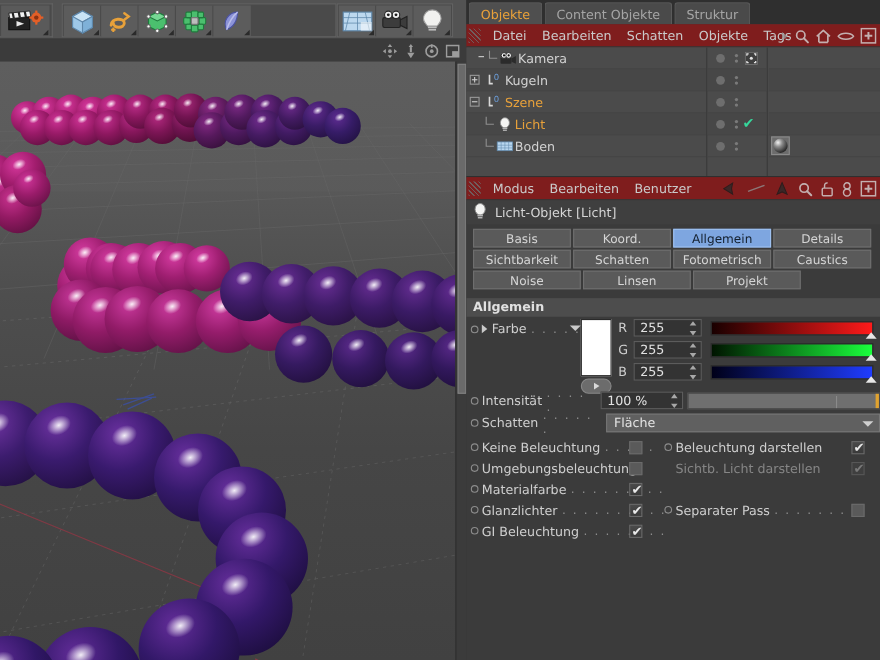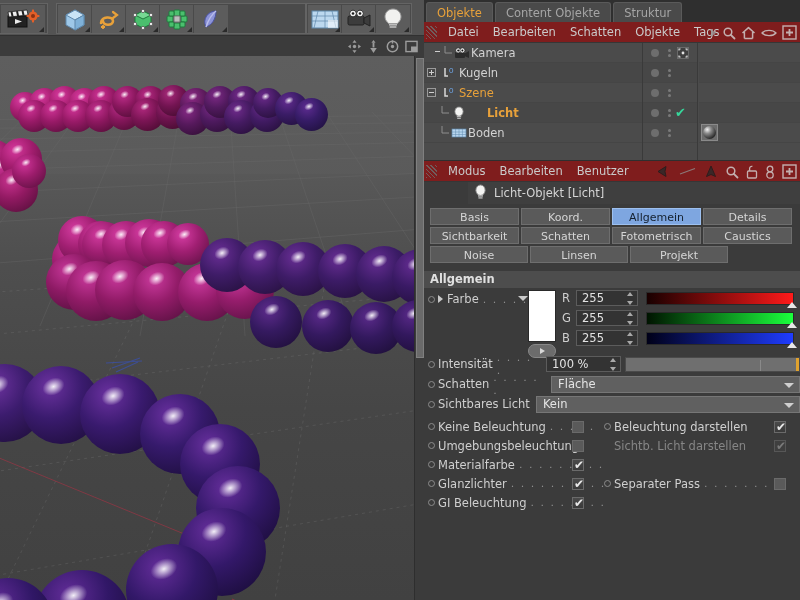--- a/index.html
+++ b/index.html
@@ -167,40 +167,39 @@
   .objrow .expander::before {
     content:""; position:absolute; left:1px; top:3px; width:5px; height:1px; background:#cfcfcf;
   }
   .objrow .expander.plus::after {
     content:""; position:absolute; left:3px; top:1px; width:1px; height:5px; background:#cfcfcf;
   }
   .objrow .expander.none { border:none; background:none; }
   .objrow .objicon { width:18px; height:16px; flex:none; display:flex; align-items:center; justify-content:center;}
   .objrow .objname { font-size: 11.5px; color:#d2d2d2; white-space:nowrap; }
   .objrow .objname.sel { color: #e8a13a; }
-  .objrow .objname.bold { font-weight: bold; margin-left: 19px; }
+  .objrow .objname.bold { font-weight: normal; }
 
   #objdots { position:absolute; left:218px; top:0; width:56px; height:118px;
              border-left:1px solid #3a3a3a; border-right:1px solid #3a3a3a; }
   .dotrow { height:20px; display:flex; align-items:center; border-bottom:1px solid #454545; }
   .dotrow.alt { background:#474747; }
   .dot { width:8px; height:8px; border-radius:50%; background:#6e6e6e; margin-left:8px; }
   .dot2 { margin-left:9px; display:flex; flex-direction:column; gap:2px; }
   .dot2 i { display:block; width:3px; height:3px; border-radius:50%; background:#7a7a7a; }
 
   #objtags { position:absolute; left:275px; top:0; right:0; height:118px; }
   .tagrow { height:20px; display:flex; align-items:center; border-bottom:1px solid #454545; padding-left:2px;}
   .tagrow.alt { background:#474747; }
 
   
   #attrmgr { position: relative; background:#3b3b3b; height: 436px; }
   #attr-header {
     display:flex; align-items:center; height:22px; padding-left:5px;
     background: #3f3f3f;
-    margin-left: 44px;
   }
   #attr-header .title { font-size: 11.5px; color:#d6d6d6; margin-left:6px; }
 
   .tabgrid { padding: 4px 6px 2px 6px; }
   .tabgrid-row { display:flex; margin-bottom:2px; }
   .tg {
     height: 17px; line-height:17px; text-align:center;
     font-size: 11px; color:#d5d5d5;
     background:#5a5a5a; border:1px solid #6e6e6e;
     margin-right:2px;
@@ -901,28 +900,20 @@
       <div class="prop" style="height:20px;">
         <span class="chkmini"></span>
         <span class="plabel">Schatten</span>
         <span class="dots" style="margin-left:4px;">. . . . . .</span>
         <span class="dropdown" style="width:264px;margin-left:6px;">
           <span>Fläche</span>
           <span class="arrow"></span>
         </span>
       </div>
 
-      <div class="prop" style="height:20px;">
-        <span class="chkmini"></span>
-        <span class="plabel">Sichtbares Licht</span>
-        <span class="dropdown" style="width:264px;margin-left:6px;">
-          <span>Kein</span>
-          <span class="arrow"></span>
-        </span>
-      </div>
 
       <div style="position:relative;margin-top:3px;height:110px;">
 
         <div class="prop" style="position:absolute;left:0;top:0;width:200px;">
           <span class="chkmini"></span>
           <span class="plabel">Keine Beleuchtung</span>
           <span class="dots" style="margin-left:4px;">. . . . .</span>
           <span class="checkbox flat" style="position:absolute;left:148px;"></span>
         </div>
         <div class="prop" style="position:absolute;left:0;top:19px;width:200px;">

